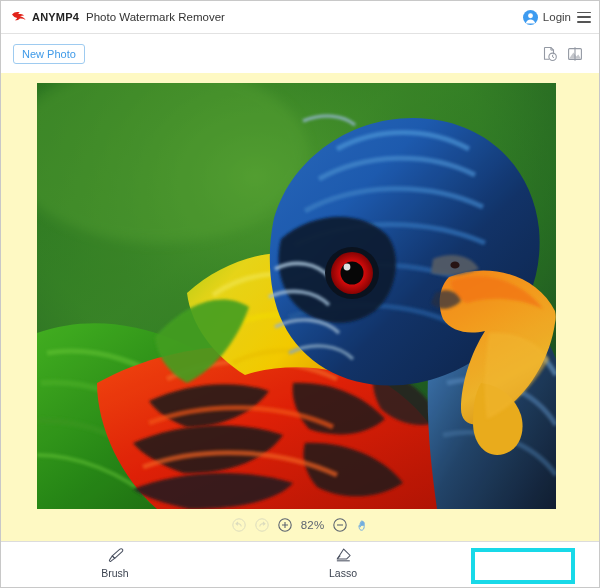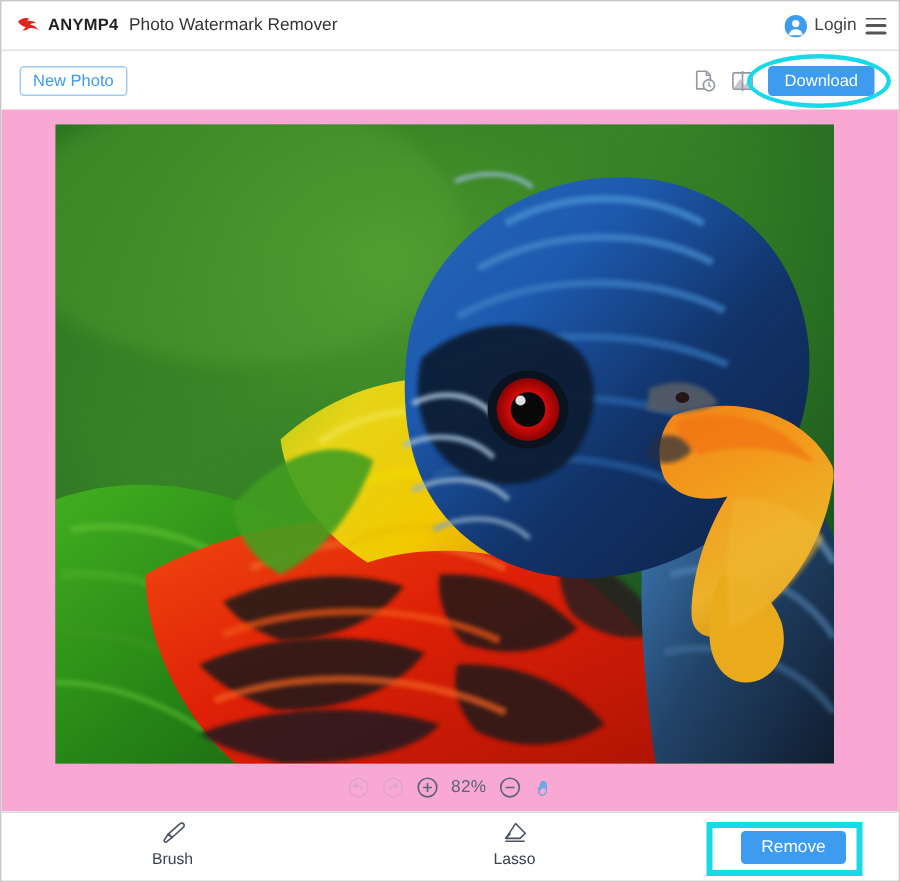--- a/index.html
+++ b/index.html
@@ -97,21 +97,21 @@
     border-radius: 50%;
     z-index: 3;
     pointer-events: none;
   }
 
   
   .canvas {
     position: absolute;
     left: 0; top: 72px;
     width: 600px; height: 468px;
-    background: #f9a8d4;
+    background: #fef9c3;
     overflow: hidden;
   }
   .photo {
     position: absolute;
     left: 36px; top: 10px;
     width: 519px; height: 426px;
     background: #2f7a2a;
     overflow: hidden;
   }
   .photo svg { display: block; width: 100%; height: 100%; }
@@ -226,24 +226,20 @@
         </svg>
       </span>
       <span class="tb-icon">
         <svg viewBox="0 0 16 16" xmlns="http://www.w3.org/2000/svg">
           <rect x="1.6" y="2.6" width="12.8" height="10.8" rx="1" fill="none" stroke="#6b7280" stroke-width="1.1"></rect>
           <path d="M2.2 12.6 L6.4 6.6 L9.4 10.6 L11.3 8.4 L13.8 12.6 Z" fill="#6b7280" opacity=".55"></path>
           <path d="M8 1.3 V14.7" stroke="#6b7280" stroke-width="1.1"></path>
         </svg>
       </span>
 
-      <div class="download-wrap">
-        <button class="download-btn">Download</button>
-        <span class="ellipse-annot"></span>
-      </div>
     </div>
   </div>
 
   <div class="canvas">
 
     <div class="photo">
       <svg viewBox="0 0 519 426" preserveAspectRatio="none" xmlns="http://www.w3.org/2000/svg">
         <defs>
           <linearGradient id="bgGreen" x1="0" y1="0" x2="1" y2="1">
             <stop offset="0%" stop-color="#2f7d22"></stop>
@@ -467,18 +463,17 @@
             <path d="M10.2 3.2 L17.0 10.0 L13.4 13.6 L3.4 13.6 Z" fill="none" stroke="#4a5160" stroke-width="1.1" stroke-linejoin="round"></path>
             <path d="M3.4 13.6 L6.6 10.2" fill="none" stroke="#4a5160" stroke-width="1.1"></path>
             <path d="M3.0 15.6 H16.6" stroke="#4a5160" stroke-width="1.1"></path>
           </svg>
         </span>
         <span class="tool-label">Lasso</span>
       </div>
     </div>
 
     <div class="remove-wrap">
-      <button class="remove-btn">Remove</button>
       <span class="rect-annot"></span>
     </div>
   </div>
 
 </div>
 
 </body></html>

